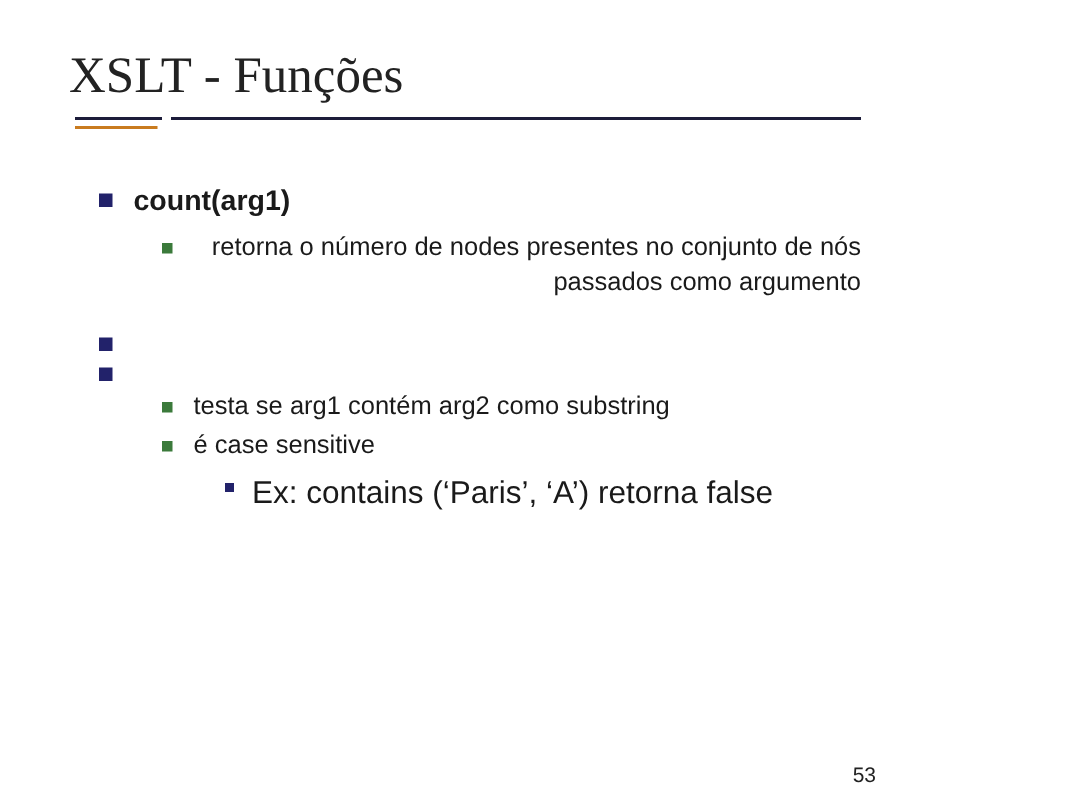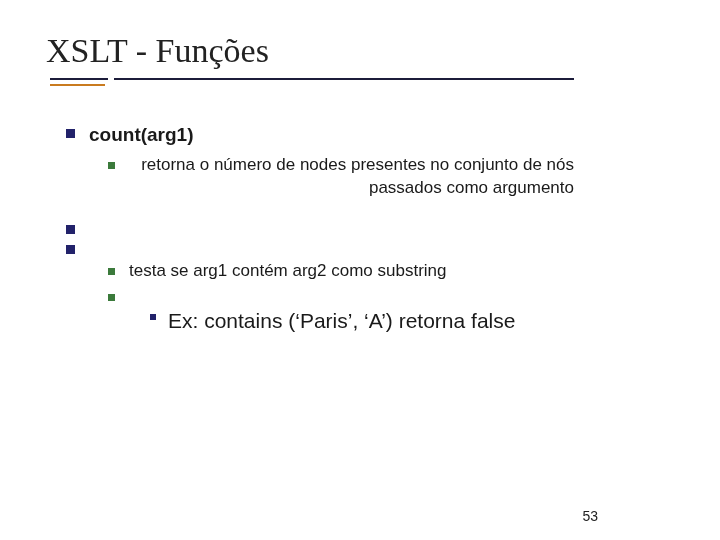--- a/index.html
+++ b/index.html
@@ -82,21 +82,21 @@
   .lvl2 .sq { width: 7px; height: 7px; background: #3b7a3b; margin-top: 8px; margin-right: 14px; }
   .lvl2 .txt { font-size: 17px; font-weight: 400; line-height: 1.35; }
 
   .indent3 { margin-left: 42px; margin-top: 6px; }
   .lvl3 { }
   .lvl3 .sq { width: 6px; height: 6px; background: #22226a; margin-top: 7px; margin-right: 12px; }
   .lvl3 .txt { font-size: 21px; font-weight: 400; }
 
   .page-num {
     position: absolute;
-    right: 22px;
+    right: 36px;
     bottom: 16px;
     font-size: 14px;
     color: #222;
   }
 </style>
 </head>
 <body>
 
 <div class="slide">
 
@@ -128,20 +128,21 @@
     <div class="bullet-row lvl1">
       <span class="sq"></span>
     </div>
     <div class="indent2" style="margin-bottom:6px;">
       <div class="bullet-row lvl2">
         <span class="sq"></span>
         <span class="txt">testa se arg1 contém arg2 como substring</span>
       </div>
       <div class="bullet-row lvl2" style="margin-top:4px;">
         <span class="sq"></span>
+        <span class="txt">é case sensitive</span>
       </div>
       <div class="indent3">
         <div class="bullet-row lvl3">
           <span class="sq"></span>
           <span class="txt">Ex: contains (‘Paris’,  ‘A’)  retorna false</span>
         </div>
       </div>
     </div>
 
   </div>

